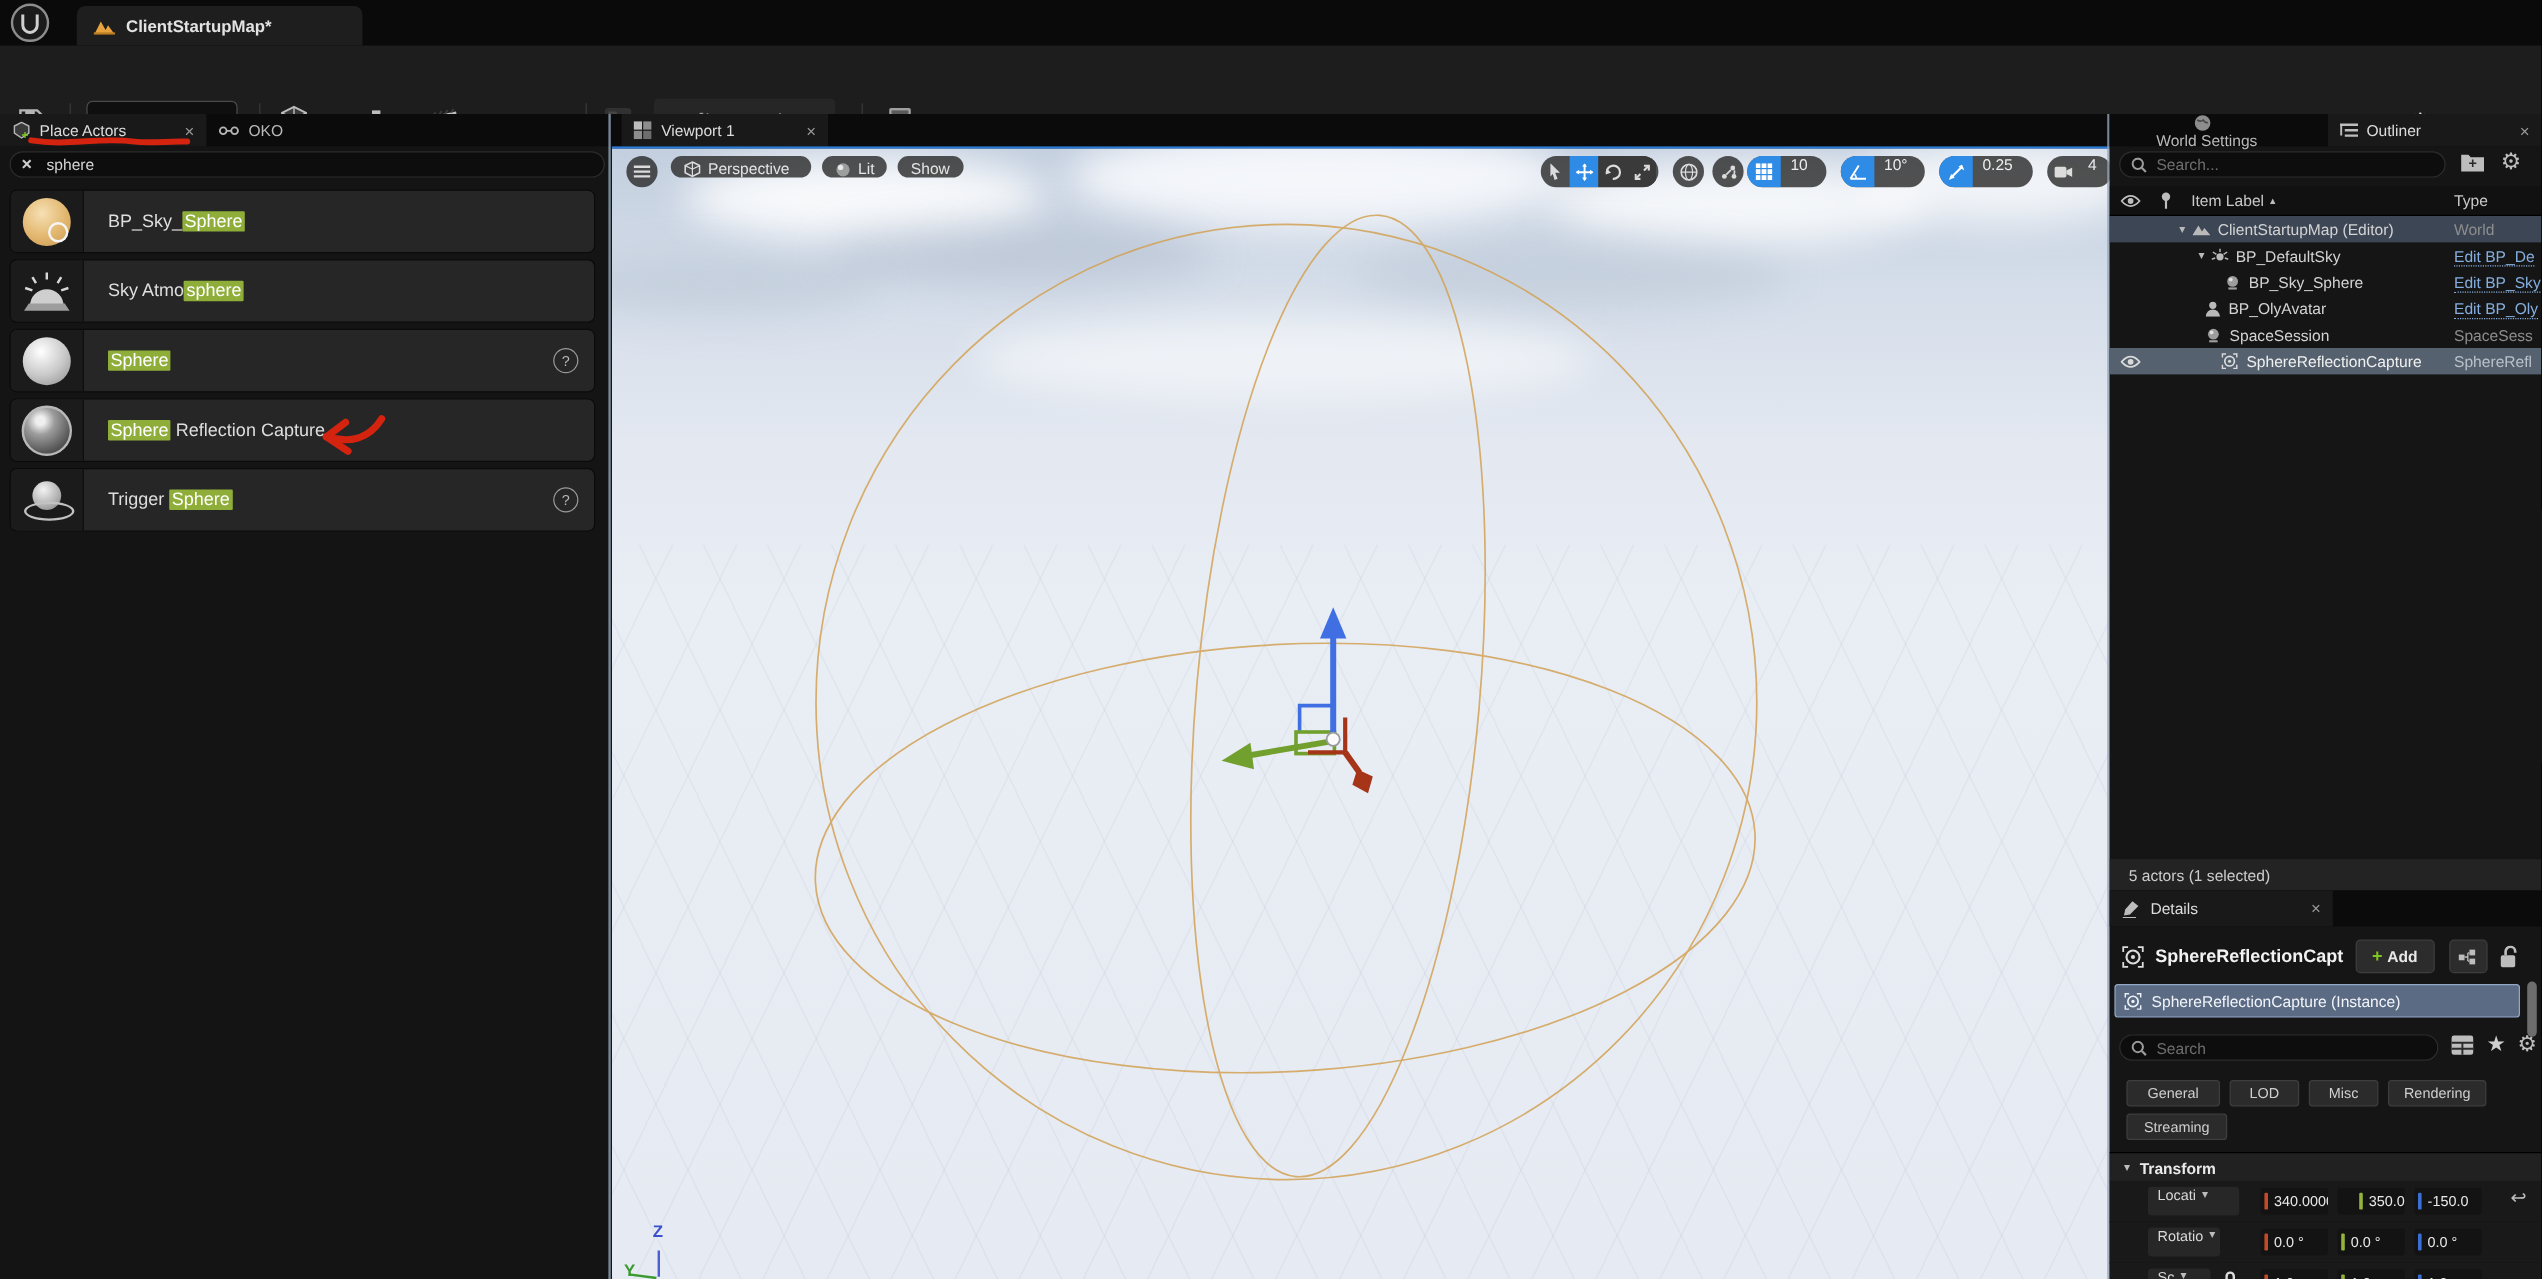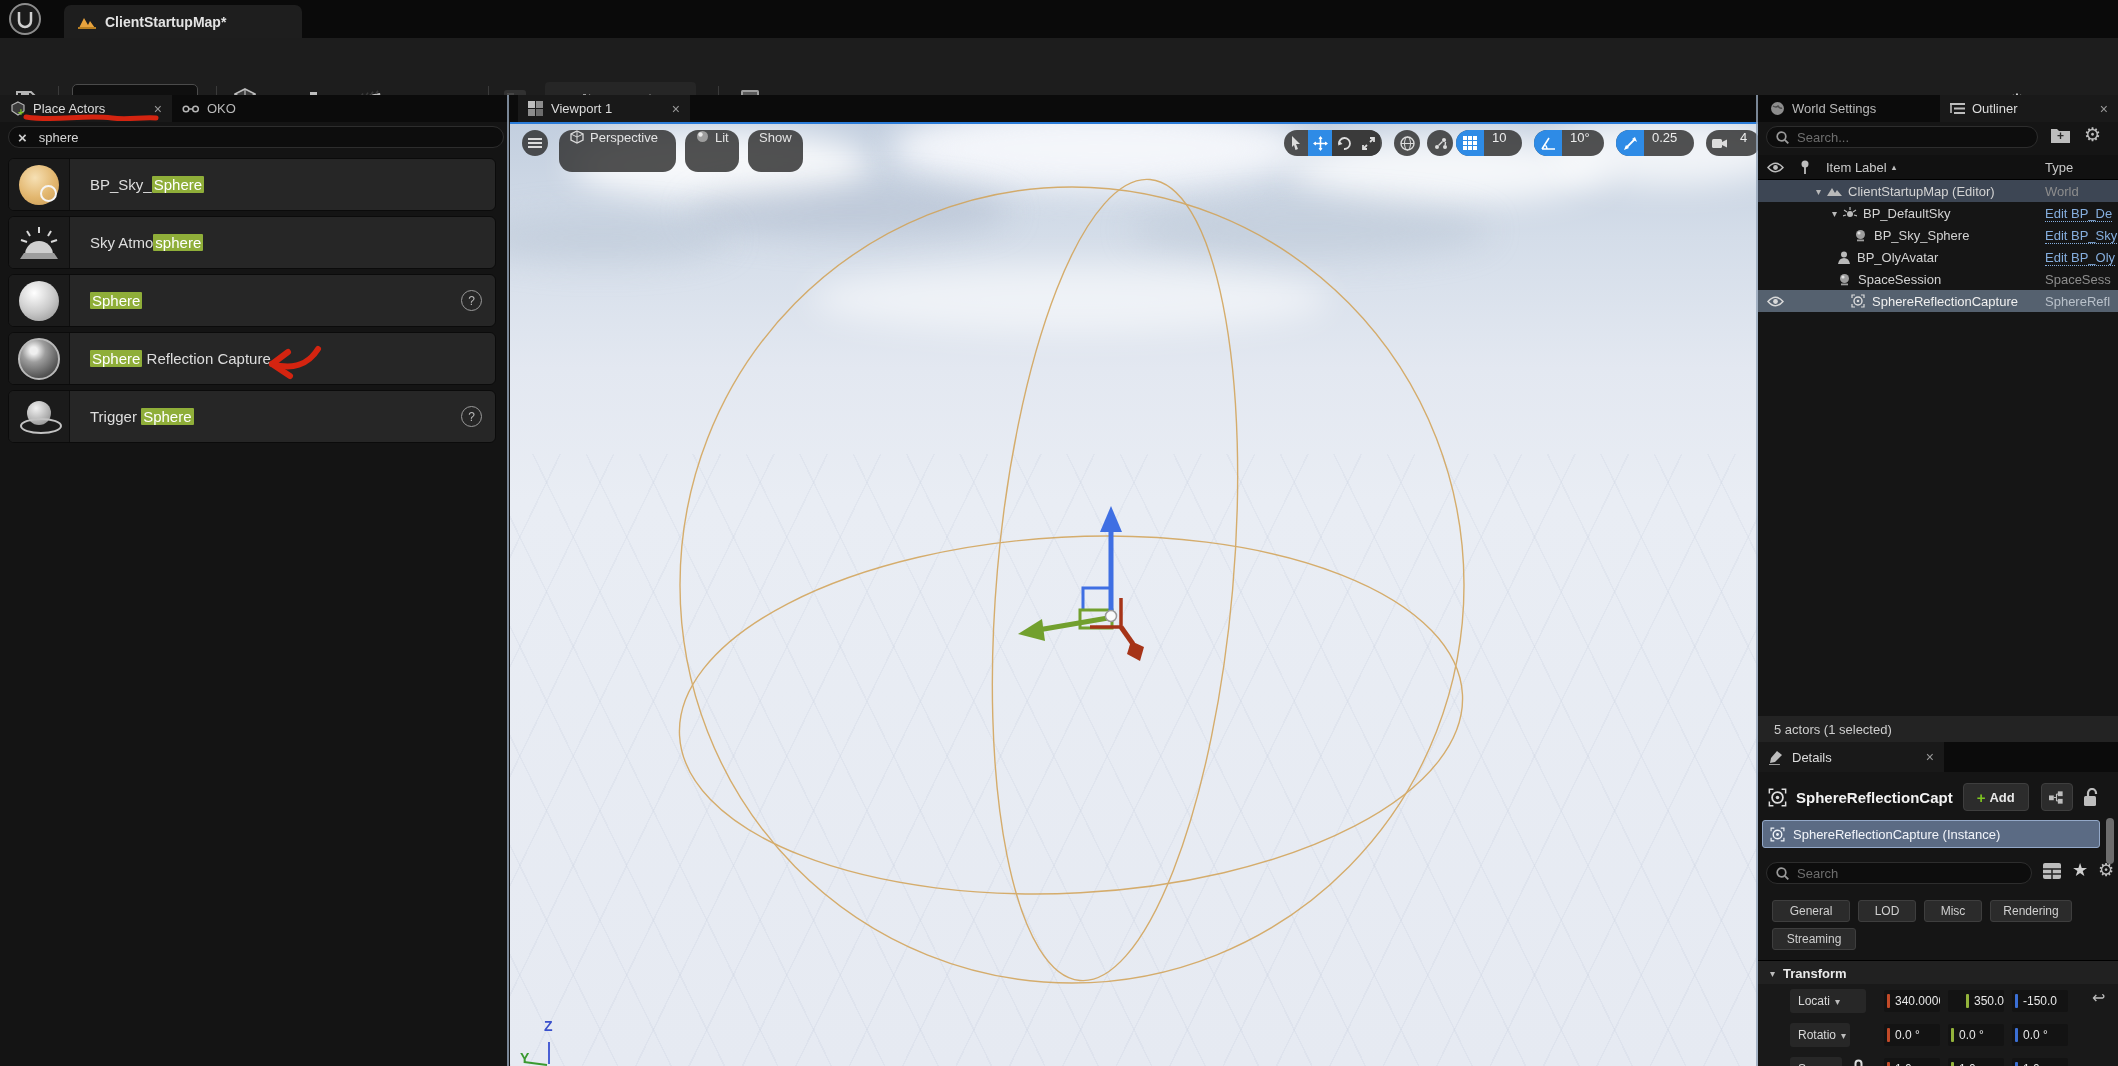--- a/index.html
+++ b/index.html
@@ -51,41 +51,41 @@
   .ring5{position:absolute;width:38px;height:12px;border:2px solid #c2c2c2;border-radius:50%;bottom:8px;left:11px;}
   
   .center{left:510px;top:95px;width:1248px;height:971px;background:#0b0b0b;}
   .blueline{position:absolute;left:0;top:27px;width:100%;height:2px;background:#2b7cd8;}
   .scene{position:absolute;left:0;top:29px;width:1248px;height:942px;overflow:hidden;
     background:linear-gradient(#c3cfdf 0%,#d4dde9 12%,#e3e8f1 26%,#e9edf4 40%,#e6eaf2 100%);}
   .cloud{position:absolute;border-radius:50%;filter:blur(16px);}
   .gridfloor{position:absolute;left:0;top:330px;width:100%;height:612px;opacity:.55;
     background:repeating-linear-gradient(64deg,rgba(125,140,175,.12) 0 1.5px,transparent 1.5px 48px),
                repeating-linear-gradient(-64deg,rgba(125,140,175,.12) 0 1.5px,transparent 1.5px 48px);}
-  .vp-pill{position:absolute;top:6px;height:42px;background:rgba(44,44,44,.82);border-radius:13px;
-           display:flex;align-items:flex-start;padding:0 11px;font-size:13px;color:#e4e4e4;}
+  .vp-pill{position:absolute;top:6px;height:18px;background:rgba(44,44,44,.82);border-radius:13px;
+           display:flex;align-items:flex-end;padding:0 11px;font-size:13px;color:#e4e4e4;}
   .vp-round{position:absolute;top:6px;width:26px;height:26px;border-radius:50%;background:rgba(44,44,44,.82);
             display:flex;align-items:center;justify-content:center;}
   .seg{height:26px;display:flex;align-items:center;justify-content:center;}
   .segblue{background:#2e8be6;}
   .vpgroup{position:absolute;top:6px;height:26px;background:rgba(44,44,44,.82);border-radius:13px;overflow:hidden;display:flex;}
   .vpgroup .seg{width:24px;}
   .valtxt{color:#ededed;font-size:13px;padding:0 8px;}
   
   .panel-right{left:1758px;top:95px;width:360px;height:971px;background:#151515;overflow:hidden;}
   .vsplit{top:95px;width:2px;height:971px;background:#93a4b8;opacity:.8;}
   .olrow{position:absolute;left:0;width:100%;height:22px;display:flex;align-items:center;font-size:13px;color:#d3d3d3;}
   .oltype{position:absolute;left:287px;color:#8d8d8d;white-space:nowrap;}
   .ollink{color:#85aede;border-bottom:1px dotted #85aede;}
   .chip{position:absolute;height:22px;background:#2b2b2b;border:1px solid #3e3e3e;border-radius:3px;
         display:flex;align-items:center;justify-content:center;font-size:12px;color:#cfcfcf;box-sizing:border-box;}
   .tfield{position:absolute;height:22px;width:56px;background:#131313;border-radius:2px;display:flex;align-items:center;
           font-size:12px;color:#e8e8e8;overflow:hidden;}
   .tbar{width:3px;height:14px;margin:0 5px 0 3px;border-radius:1px;flex:none;}
-  .dd{position:absolute;height:24px;background:#272727;border-radius:3px;display:flex;align-items:center;
+  .dd{position:absolute;height:24px;background:#272727;border-radius:3px;display:flex;align-items:flex-start;
       padding:0 8px;font-size:12px;color:#d9d9d9;box-sizing:border-box;}
   .annotation{pointer-events:none;}
   svg{display:block;}
 </style>
 </head>
 <body>
 
 <div class="app">
 
   <div class="abs titlebar">
@@ -494,21 +494,21 @@
         <span class="abs" style="left:2px;top:36px;color:#3a9a30;font-weight:bold;font-size:14px;">Y</span>
       </div>
     </div>
   </div>
 
   <div class="abs vsplit" style="left:1756px;"></div>
 
   <div class="abs panel-right">
 
     <div class="tabstrip">
-      <div class="ptab" style="left:2px;width:158px;">
+      <div class="ptab" style="left:2px;width:158px;flex-direction:column;">
         <span class="ic" style="margin-right:7px;">
           <svg width="15" height="15" viewBox="0 0 15 15">
               <circle cx="7.5" cy="7.5" r="6.5" fill="#8d8d8d"></circle>
               <path d="M3,5 q3,2 5,0 q2,3 4,2" fill="none" stroke="#4a4a4a" stroke-width="1.4"></path>
             </svg>
         </span>
         <span>World Settings</span>
       </div>
       <div class="ptab active" style="left:182px;width:178px;">
         <span class="ic" style="margin-right:7px;">

